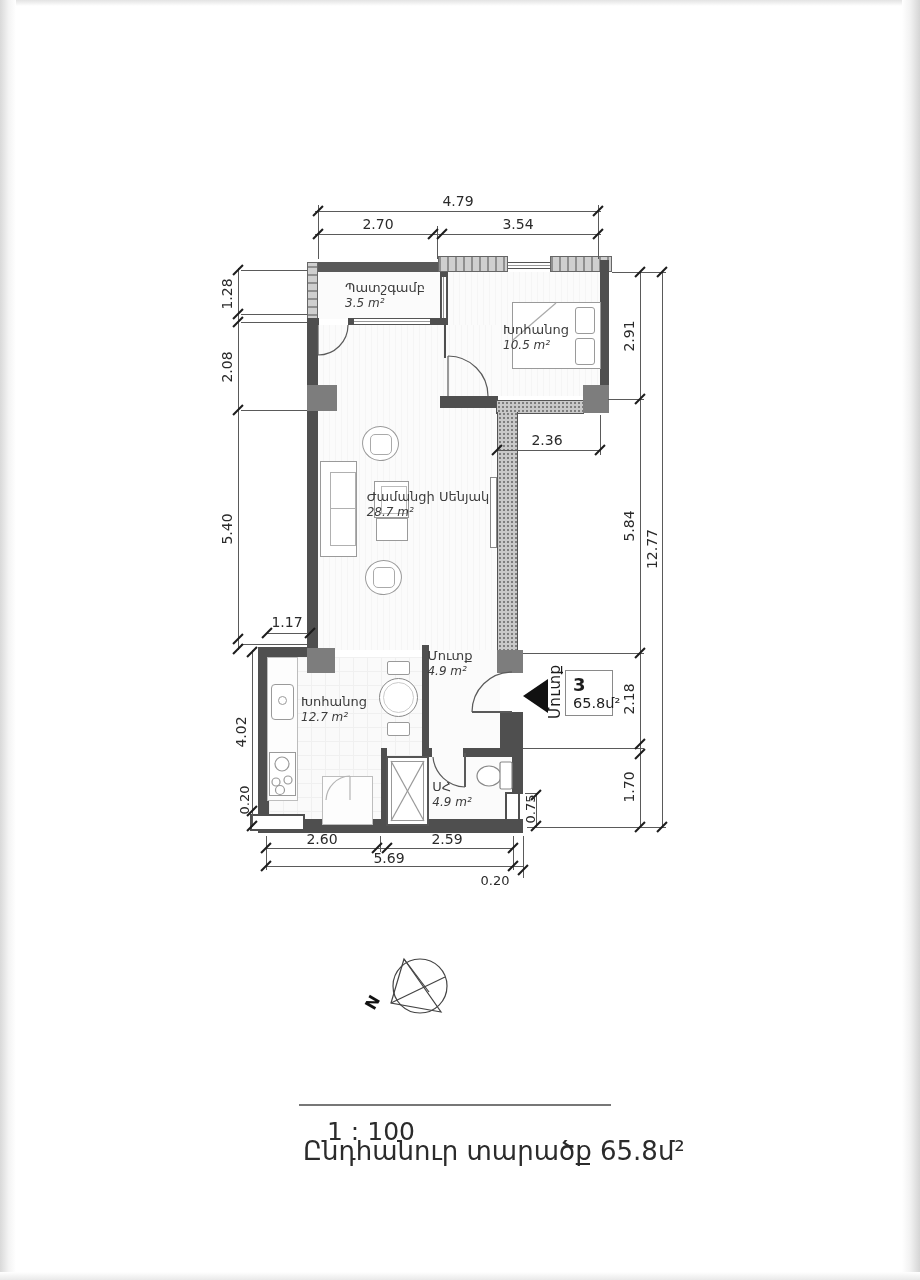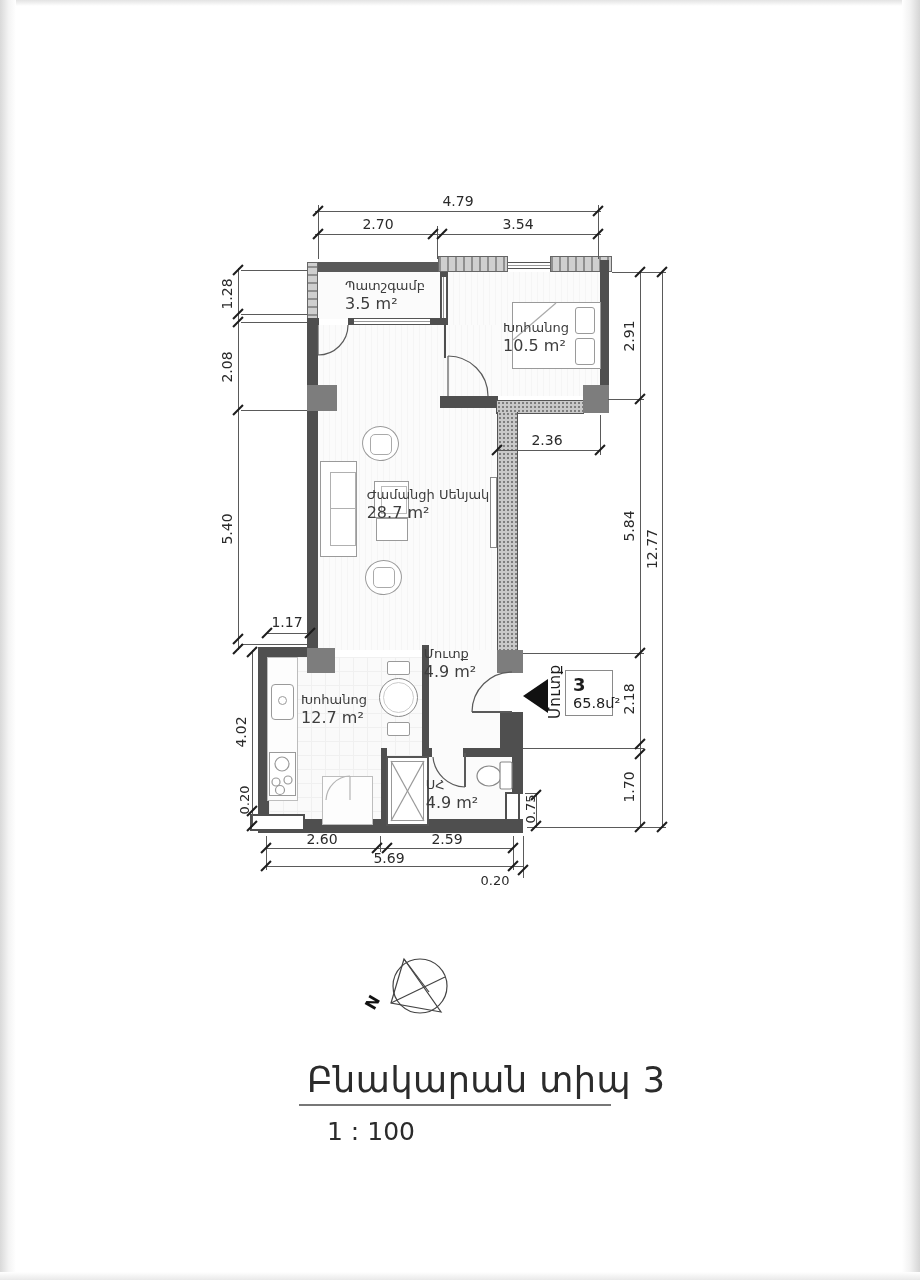--- a/index.html
+++ b/index.html
@@ -30,21 +30,21 @@
   .tick{width:14px;height:2px;background:#1c1c1c;transform:translate(-50%,-50%) rotate(-45deg);}
   .dim{font-size:14px;color:#2a2a2a;transform:translate(-50%,-50%);white-space:nowrap;}
   .dim.rot{transform:translate(-50%,-50%) rotate(-90deg);}
   
   .fur{border:1px solid #9a9a9a;background:#fff;box-sizing:border-box;}
   .furlight{border:1px solid #bdbdbd;background:#fdfdfd;box-sizing:border-box;}
   .round{border-radius:50%;}
   
   .room{transform:translate(-50%,-50%);text-align:left;color:#3d3d3d;line-height:1.25;white-space:nowrap;}
   .room .nm{font-size:13px;}
-  .room .ar{font-size:16px;}
+  .room .ar{font-size:12px;font-style:italic;}
   
   .unitbox{border:1.5px solid #8a8a8a;background:#fff;box-sizing:border-box;}
   .unitnum{font-size:18px;font-weight:bold;color:#1c1c1c;}
   .unitarea{font-size:14.5px;color:#1c1c1c;}
   .vtext{writing-mode:vertical-rl;transform:rotate(180deg);font-size:15px;color:#1c1c1c;letter-spacing:0.5px;}
   
   .title{font-size:35px;color:#2b2b2b;letter-spacing:0.5px;}
   .scale{font-size:25px;color:#2b2b2b;}
   .areatxt{font-size:26px;color:#2b2b2b;}
   svg{overflow:visible;}
@@ -287,17 +287,17 @@
   <div class="abs dim" style="left:287px;top:622px;">1.17</div>
 
   <div class="abs vl" style="left:536px;top:793px;height:34px;"></div>
   <div class="abs hl" style="left:525px;top:793px;width:12px;"></div>
   <div class="abs tick" style="left:536px;top:795px;"></div>
   <div class="abs tick" style="left:536px;top:826px;"></div>
   <div class="abs dim rot" style="left:530px;top:809px;font-size:13px;">0.75</div>
 
   <div class="abs" style="left:366px;top:993px;font-size:16px;font-weight:bold;color:#111;transform:rotate(-60deg);">N</div>
 
-  <div class="abs title" style="left:307px;top:1060px;">Բնակարան տիպ 3</div>
   <div class="abs hl" style="left:299px;top:1104px;width:312px;height:1.5px;background:#777;"></div>
   <div class="abs scale" style="left:327px;top:1109px;margin-top:8px;">1 : 100</div>
+  <div class="abs areatxt" style="left:303px;top:1136px;">Ընդհանուր տարածք 65.8մ²</div>
 
 </div>
 
 </body></html>

